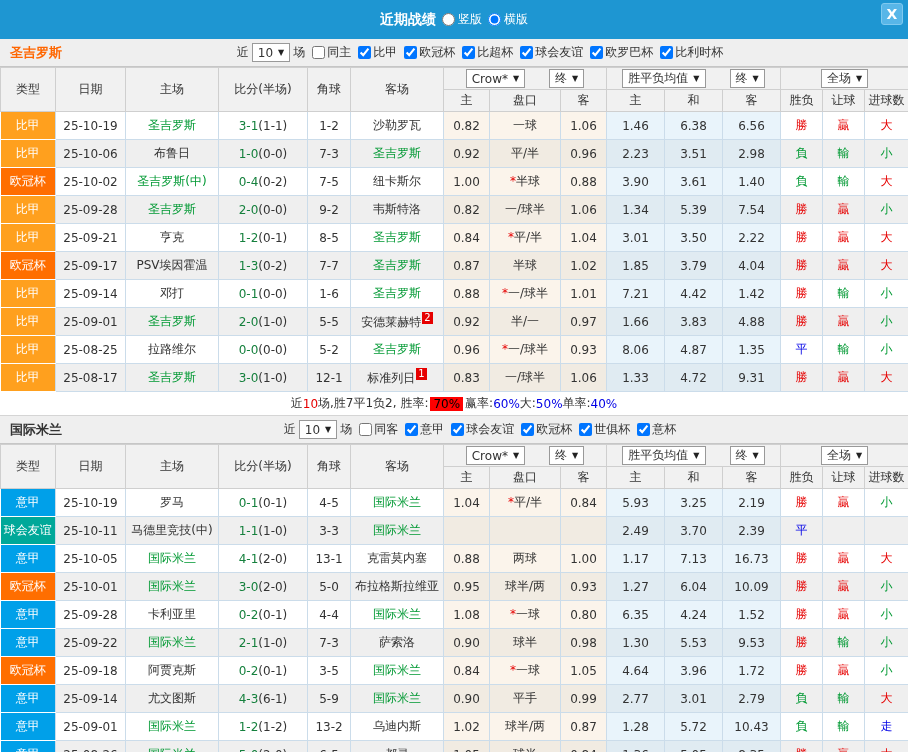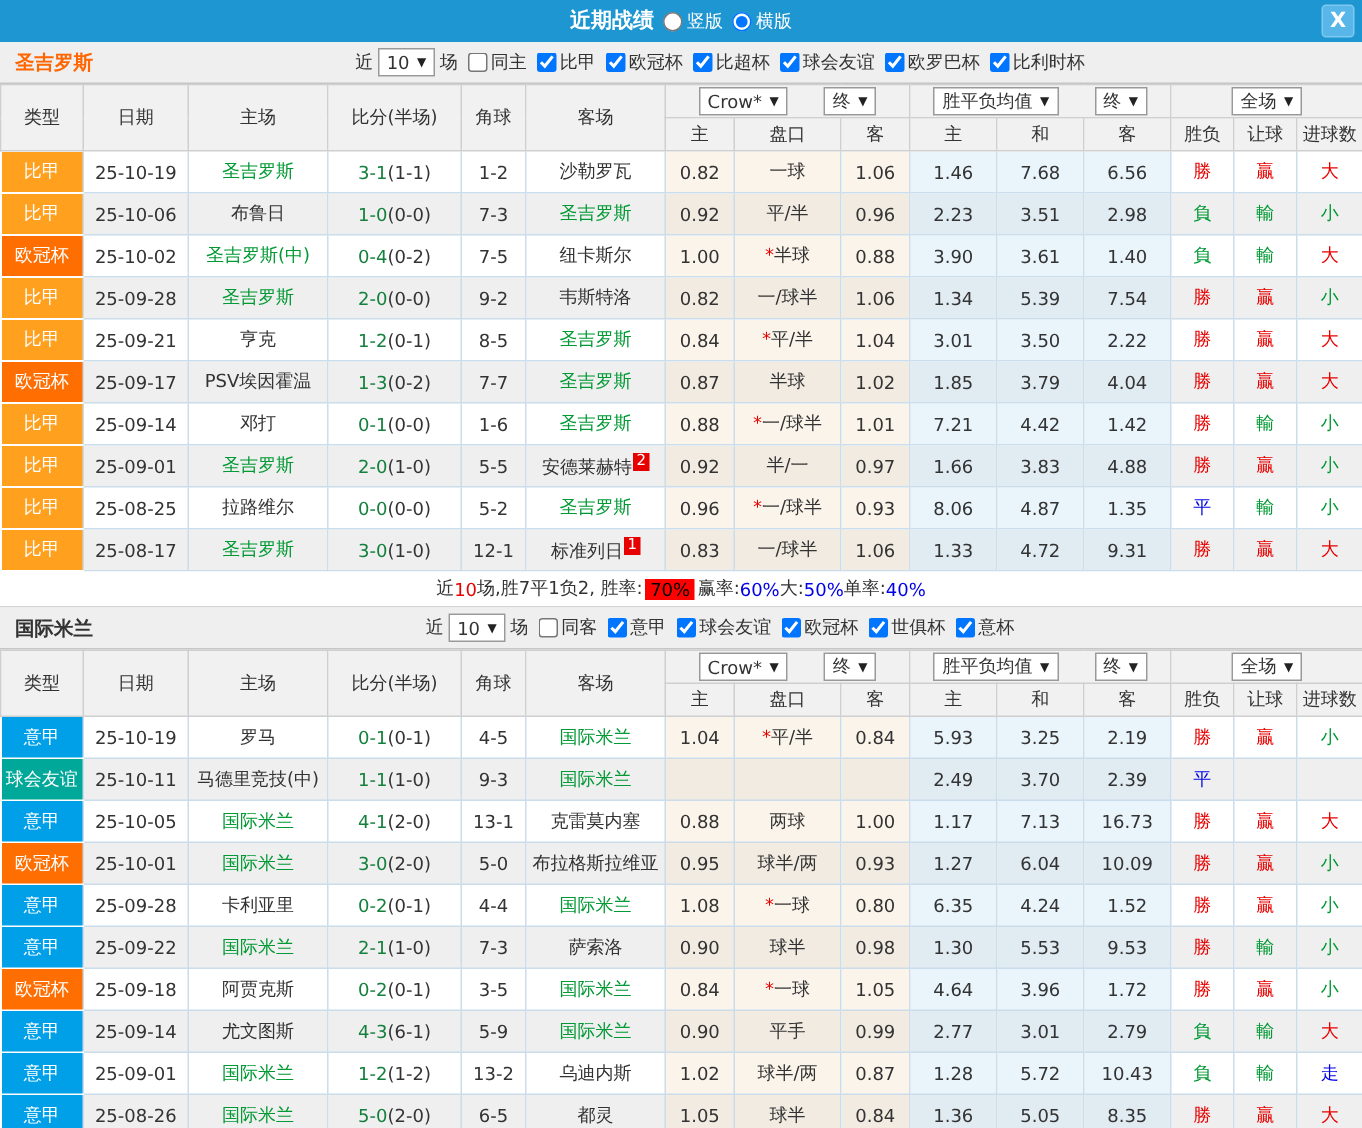--- a/index.html
+++ b/index.html
@@ -1,20 +1,20 @@
 <!DOCTYPE html>
 <html><head>
 <meta charset="utf-8">
 <style>
 * { margin:0; padding:0; box-sizing:border-box; }
 html,body { width:908px; height:752px; overflow:hidden; background:#fff;
   font-family:"DejaVu Sans","Liberation Sans",sans-serif; font-size:12px; color:#333; }
 
 
-.titlebar { height:28px; background:#1E96D2; display:flex; align-items:center;
+.titlebar { height:39px; background:#1E96D2; display:flex; align-items:center;
   justify-content:center; position:relative; color:#fff; gap:6px; }
 .titlebar .title { font-weight:bold; font-size:14px; }
 .titlebar label { display:inline-flex; align-items:center; gap:3px; font-size:12px; cursor:pointer; }
 .titlebar input[type=radio] { margin:0; width:13px; height:13px; }
 .close-btn { position:absolute; right:5px; top:3px; width:22px; height:22px;
   background:#58B6E8; border:1px solid #7FC9EF; color:#fff; font-weight:bold;
   text-align:center; line-height:20px; border-radius:3px; cursor:pointer; font-size:14px; }
 
 
 .section-header { height:28px; background:#EFEFEF; border-bottom:1px solid #C6C6C6;
@@ -186,21 +186,21 @@
           <td class="type-cell" style="background: rgb(255, 160, 30);">比甲</td>
           <td>25-10-19</td>
           <td class="team-green">圣吉罗斯</td>
           <td><span class="score-main">3-1</span><span>(1-1)</span></td>
           <td>1-2</td>
           <td>沙勒罗瓦</td>
           <td class="c-crow">0.82</td>
           <td class="c-crow">一球</td>
           <td class="c-crow">1.06</td>
           <td class="c-mean">1.46</td>
-          <td class="c-mean">7.68</td>
+          <td class="c-mean">6.38</td>
           <td class="c-mean">6.56</td>
           <td class="t-red">勝</td>
           <td class="t-red">贏</td>
           <td class="t-red">大</td>
         </tr>
         <tr class="stripe">
           <td class="type-cell" style="background: rgb(255, 160, 30);">比甲</td>
           <td>25-10-06</td>
           <td>布鲁日</td>
           <td><span class="score-main">1-0</span><span>(0-0)</span></td>
@@ -488,21 +488,21 @@
           <td class="c-mean">2.19</td>
           <td class="t-red">勝</td>
           <td class="t-red">贏</td>
           <td class="t-green">小</td>
         </tr>
         <tr class="stripe">
           <td class="type-cell" style="background: rgb(0, 168, 153);">球会友谊</td>
           <td>25-10-11</td>
           <td>马德里竞技(中)</td>
           <td><span class="score-main">1-1</span><span>(1-0)</span></td>
-          <td>9-3</td>
+          <td>3-3</td>
           <td class="team-green">国际米兰</td>
           <td class="c-crow"></td>
           <td class="c-crow"></td>
           <td class="c-crow"></td>
           <td class="c-mean">2.49</td>
           <td class="c-mean">3.70</td>
           <td class="c-mean">2.39</td>
           <td class="t-blue">平</td>
           <td></td>
           <td></td>

